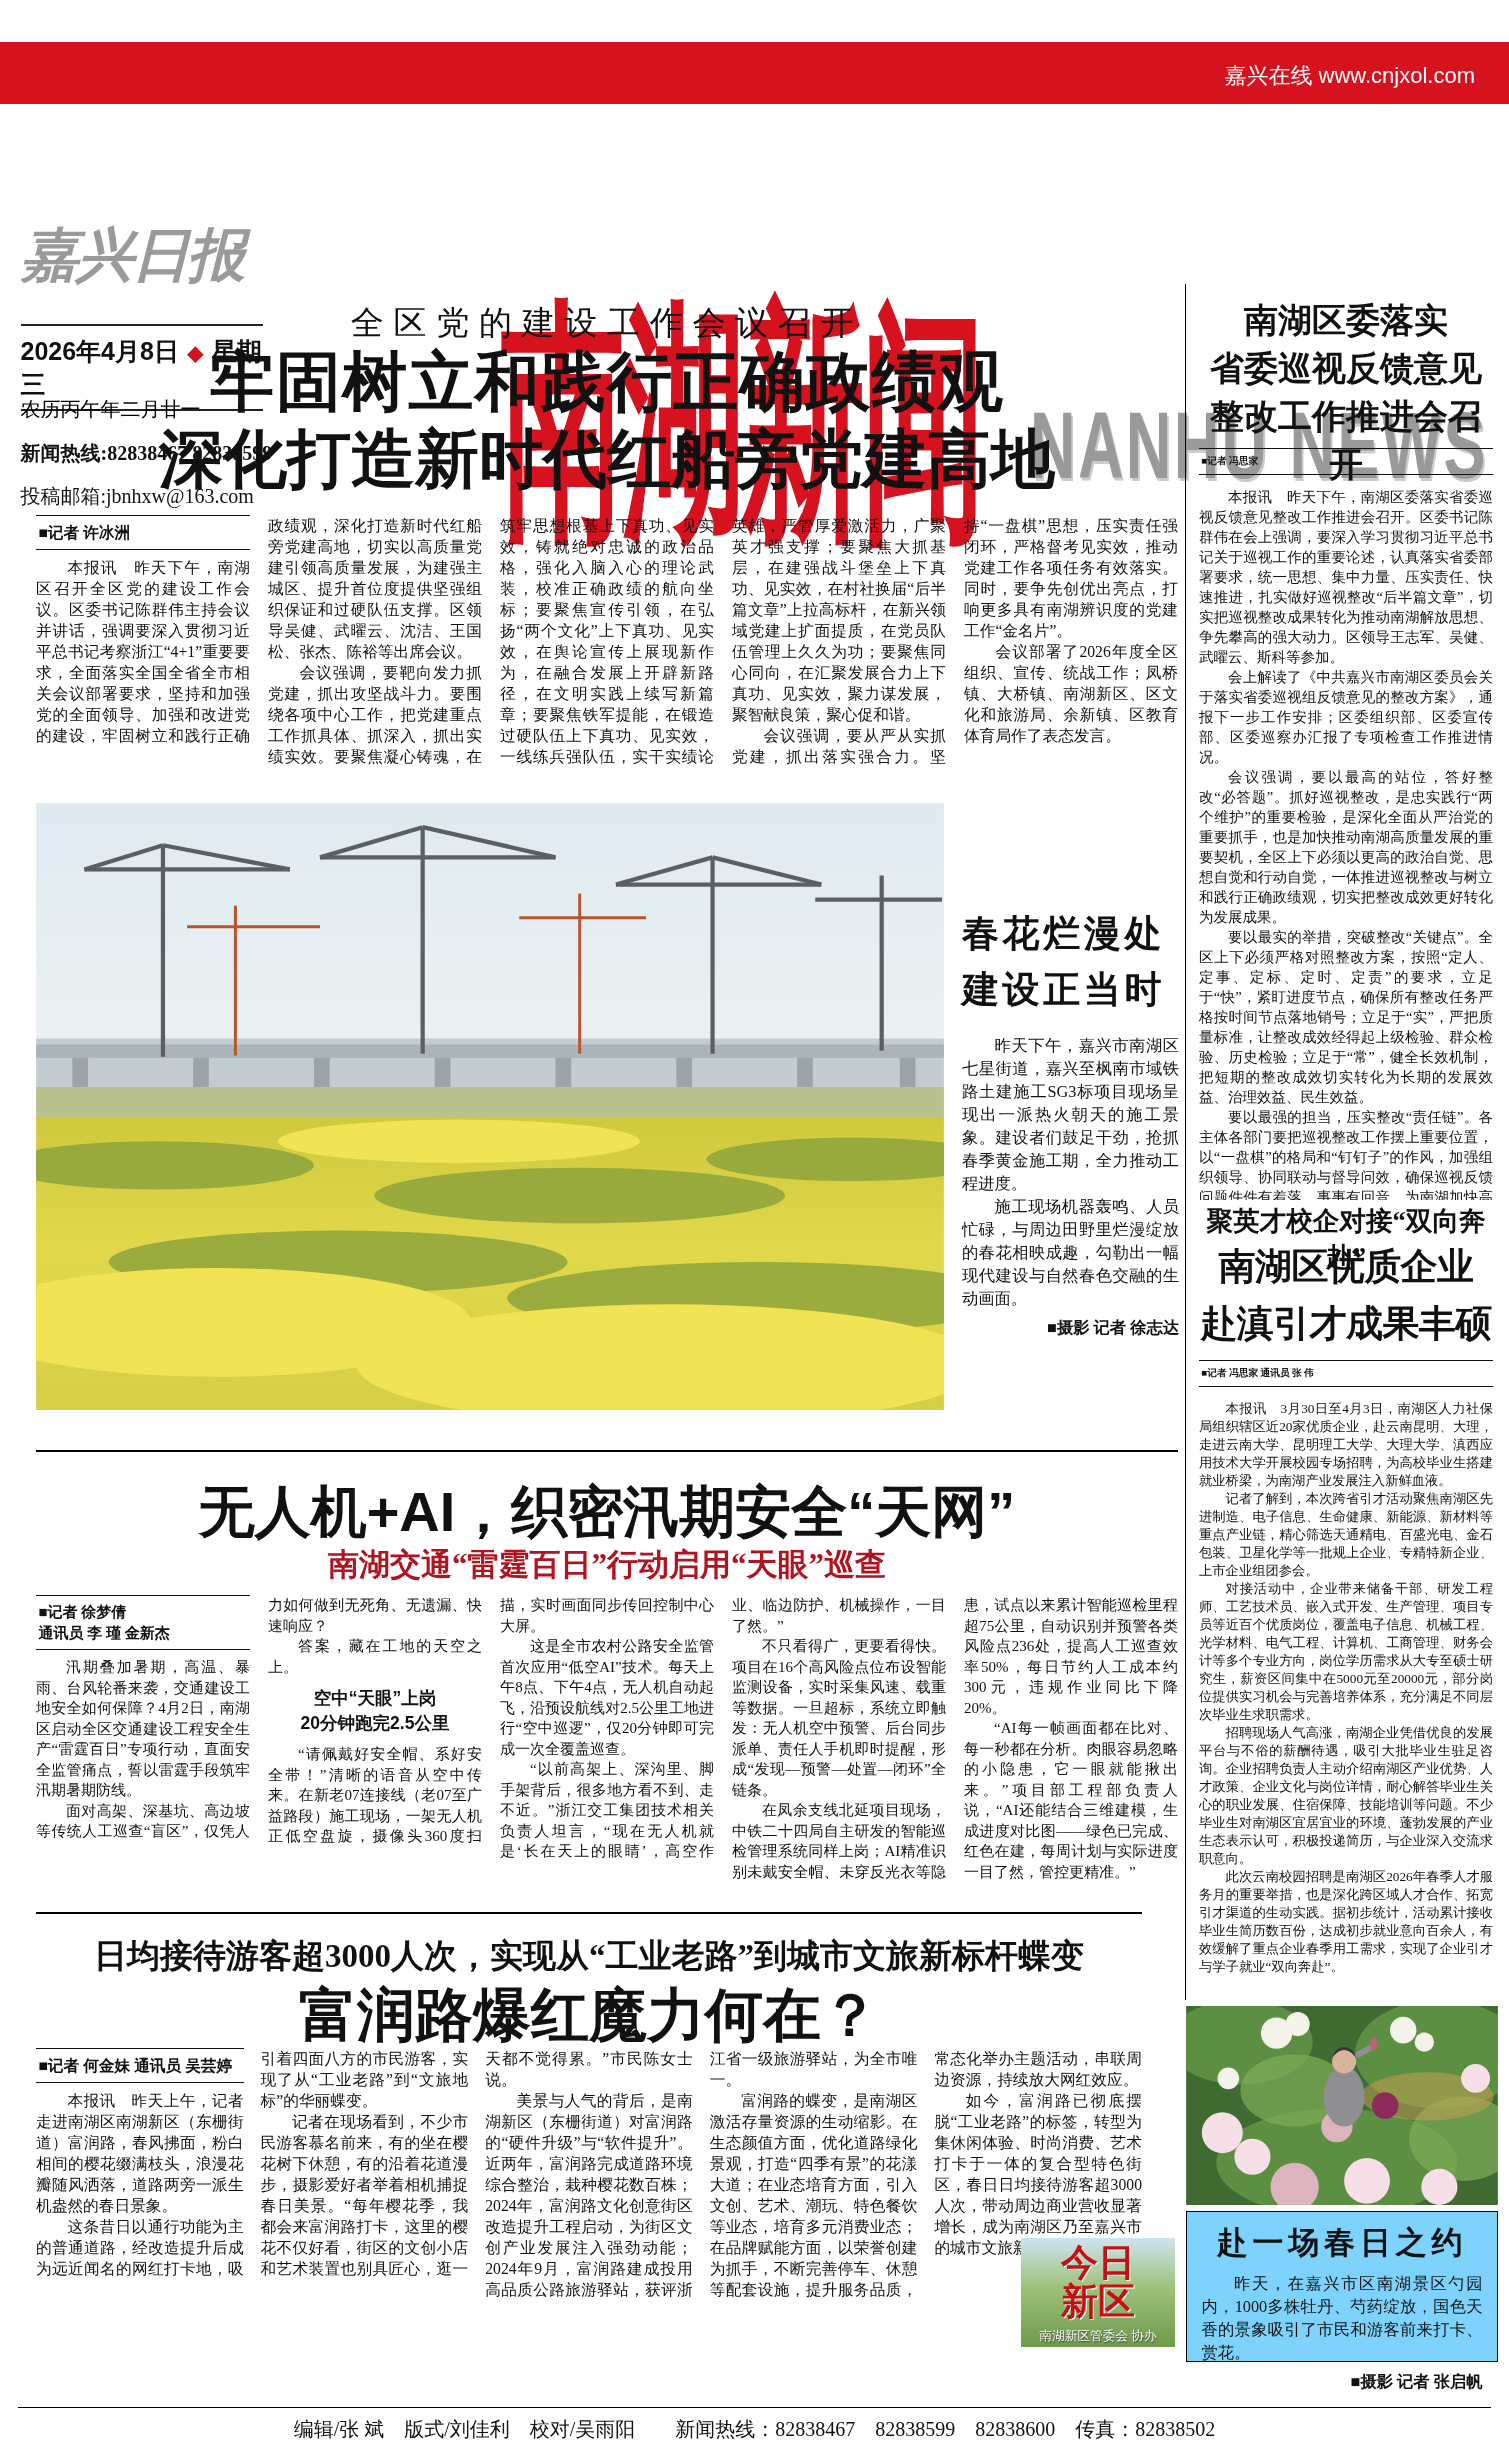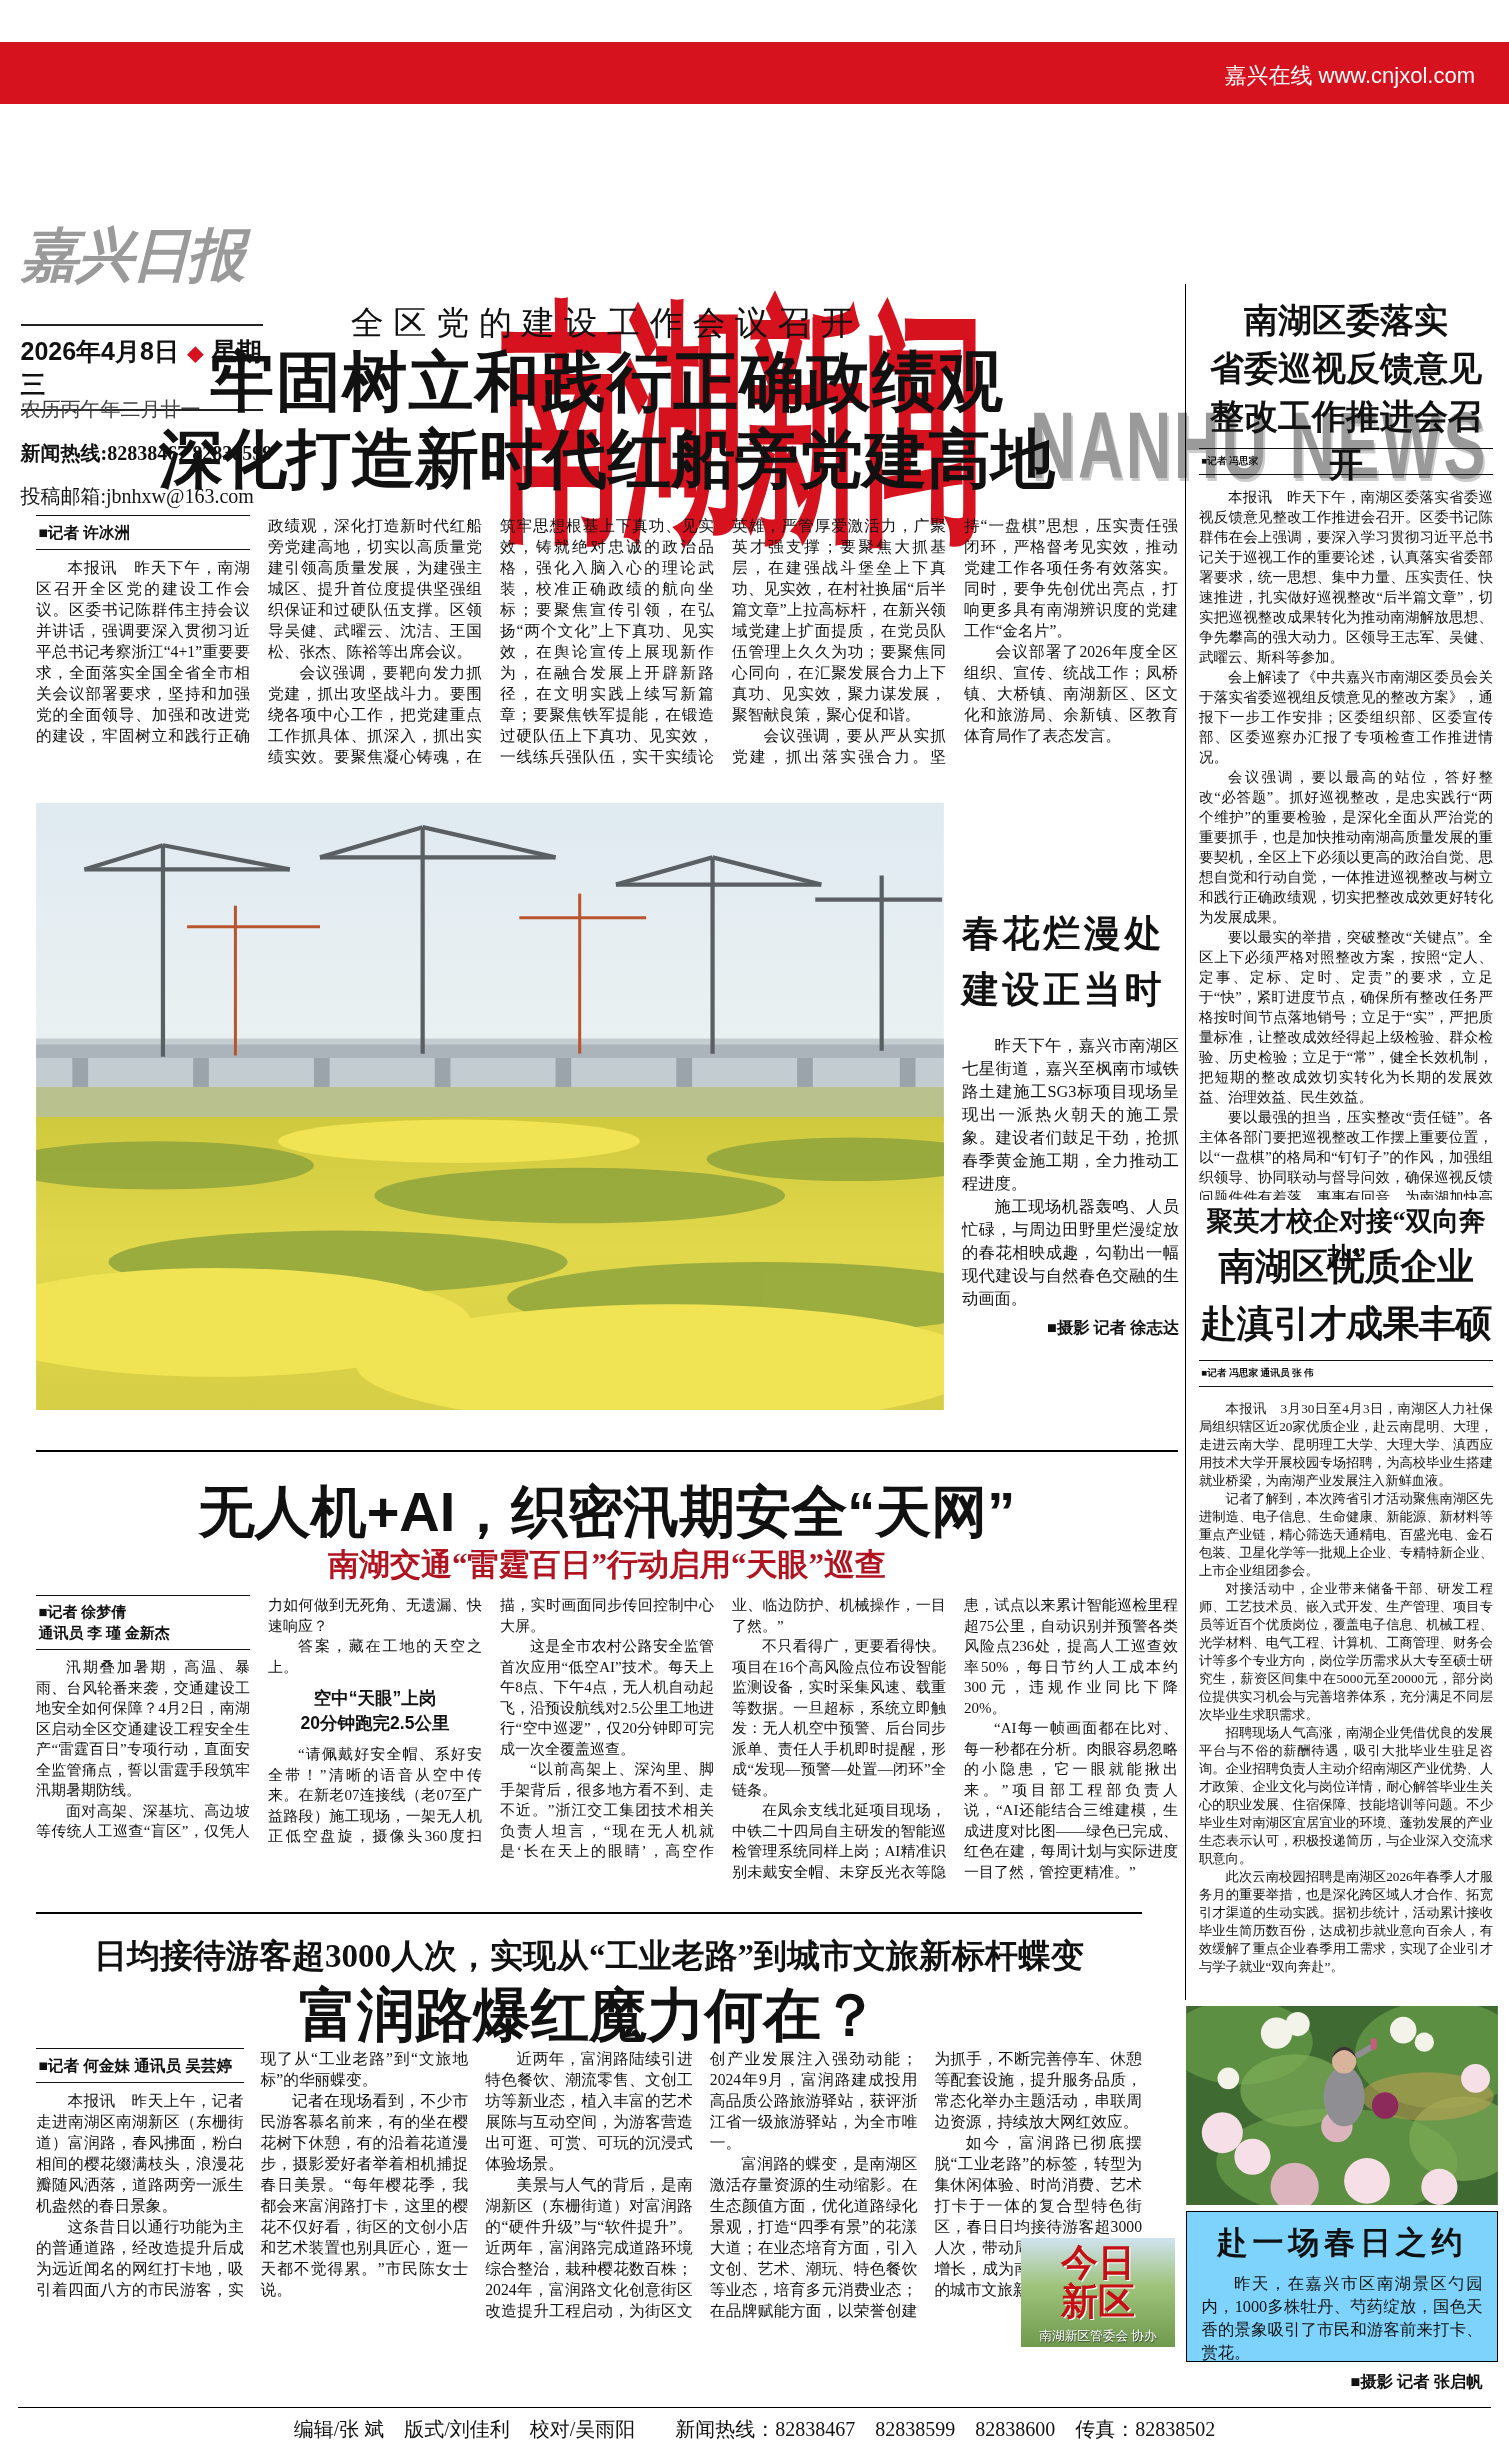--- a/index.html
+++ b/index.html
@@ -4,21 +4,21 @@
 <style>
   html,body{margin:0;padding:0;background:#ffffff;}
   body{width:1509px;height:2462px;position:relative;font-family:"Liberation Serif",serif;color:#111;overflow:hidden;}
   .abs{position:absolute;}
   
   .redbar{left:0;top:42px;width:1509px;height:62px;background:#d6121f;}
   .redbar-text{position:absolute;right:34px;top:0;height:68px;line-height:68px;color:#fff;font-size:22px;font-family:"Liberation Sans",sans-serif;}
   .logo{left:20.5px;top:217px;font-size:58px;font-weight:900;font-style:italic;color:#9a9a9a;letter-spacing:-2.4px;font-family:"Liberation Serif",serif;}
   .dateline{left:20.5px;top:324px;width:242px;border-top:2.4px solid #222;border-bottom:2.4px solid #222;padding:8.5px 0;font-size:25px;font-weight:bold;font-family:"Liberation Sans",sans-serif;}
   .diamond{color:#d6121f;font-size:20.5px;padding:0 8.5px;}
-  .lunar{left:20.5px;top:396px;font-size:20px;color:#404040;}
+  .lunar{left:20.5px;top:396px;font-size:20px;color:#000000;}
   .hotline{left:20.5px;top:440px;font-size:20px;font-weight:bold;}
   .email{left:20.5px;top:483px;font-size:20px;}
   .sectitle{left:501px;top:254px;font-size:199px;font-weight:900;color:#d6121f;font-family:"Liberation Sans",sans-serif;transform:scale(0.62,1.28);transform-origin:left top;white-space:nowrap;letter-spacing:-4.8px;}
   .sectitle-en{left:1030px;top:391px;font-size:63px;font-weight:900;color:#9a9a9a;font-family:"Liberation Sans",sans-serif;transform:scale(1,1.5);transform-origin:left top;letter-spacing:2.4px;white-space:nowrap;text-shadow:1.8px 1.8px 0 #ccc;}
   
   .lead-kicker{left:36px;top:301px;width:1142px;text-align:center;font-size:33px;letter-spacing:9.7px;}
   .lead-h1{left:36px;top:338px;width:1142px;text-align:center;font-size:65px;font-weight:900;font-family:"Liberation Sans",sans-serif;letter-spacing:1.2px;}
   .lead-h2{left:36px;top:416px;width:1142px;text-align:center;font-size:64px;font-weight:900;font-family:"Liberation Sans",sans-serif;}
   .lead-body{left:36px;top:515px;width:1142px;height:289px;column-count:5;column-gap:18px;font-size:15.7px;line-height:21px;overflow:hidden;}
   
@@ -216,21 +216,20 @@
     <p class="para">“AI每一帧画面都在比对、每一秒都在分析。肉眼容易忽略的小隐患，它一眼就能揪出来。”项目部工程部负责人说，“AI还能结合三维建模，生成进度对比图——绿色已完成、红色在建，每周计划与实际进度一目了然，管控更精准。”</p>
   </div>
 
 <div class="abs road-kicker">日均接待游客超3000人次，实现从“工业老路”到城市文旅新标杆蝶变</div>
 <div class="abs road-h1">富润路爆红魔力何在？</div>
 <div class="abs road-body">
     <p class="byline-box">■记者 何金妹 通讯员 吴芸婷</p>
     <p class="para">本报讯　昨天上午，记者走进南湖区南湖新区（东栅街道）富润路，春风拂面，粉白相间的樱花缀满枝头，浪漫花瓣随风洒落，道路两旁一派生机盎然的春日景象。</p>
     <p class="para">这条昔日以通行功能为主的普通道路，经改造提升后成为远近闻名的网红打卡地，吸引着四面八方的市民游客，实现了从“工业老路”到“文旅地标”的华丽蝶变。</p>
     <p class="para">记者在现场看到，不少市民游客慕名前来，有的坐在樱花树下休憩，有的沿着花道漫步，摄影爱好者举着相机捕捉春日美景。“每年樱花季，我都会来富润路打卡，这里的樱花不仅好看，街区的文创小店和艺术装置也别具匠心，逛一天都不觉得累。”市民陈女士说。</p>
-    <p class="para">近两年，富润路陆续引进特色餐饮、潮流零售、文创工坊等新业态，植入丰富的艺术展陈与互动空间，为游客营造出可逛、可赏、可玩的沉浸式体验场景。</p>
     <p class="para">美景与人气的背后，是南湖新区（东栅街道）对富润路的“硬件升级”与“软件提升”。近两年，富润路完成道路环境综合整治，栽种樱花数百株；2024年，富润路文化创意街区改造提升工程启动，为街区文创产业发展注入强劲动能；2024年9月，富润路建成投用高品质公路旅游驿站，获评浙江省一级旅游驿站，为全市唯一。</p>
     <p class="para">富润路的蝶变，是南湖区激活存量资源的生动缩影。在生态颜值方面，优化道路绿化景观，打造“四季有景”的花漾大道；在业态培育方面，引入文创、艺术、潮玩、特色餐饮等业态，培育多元消费业态；在品牌赋能方面，以荣誉创建为抓手，不断完善停车、休憩等配套设施，提升服务品质，常态化举办主题活动，串联周边资源，持续放大网红效应。</p>
     <p class="para">如今，富润路已彻底摆脱“工业老路”的标签，转型为集休闲体验、时尚消费、艺术打卡于一体的复合型特色街区，春日日均接待游客超3000人次，带动周边商业营收显著增长，成为南湖区乃至嘉兴市的城市文旅新名片。</p>
   </div>
 
 <div class="abs flowerphoto">
   <svg width="312" height="199" viewBox="0 0 517 330" xmlns="http://www.w3.org/2000/svg">
     <rect width="517" height="330" fill="#3f6b33"></rect>
     <g fill="#5d8f42">
         <ellipse cx="90" cy="60" rx="120" ry="70"></ellipse>

